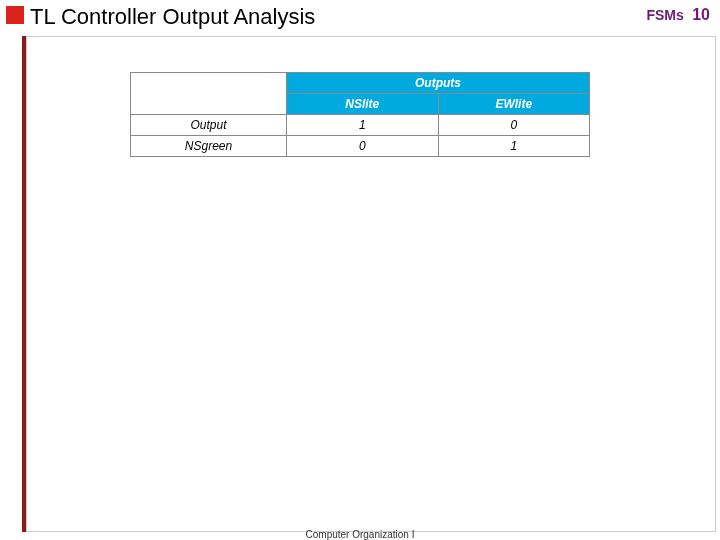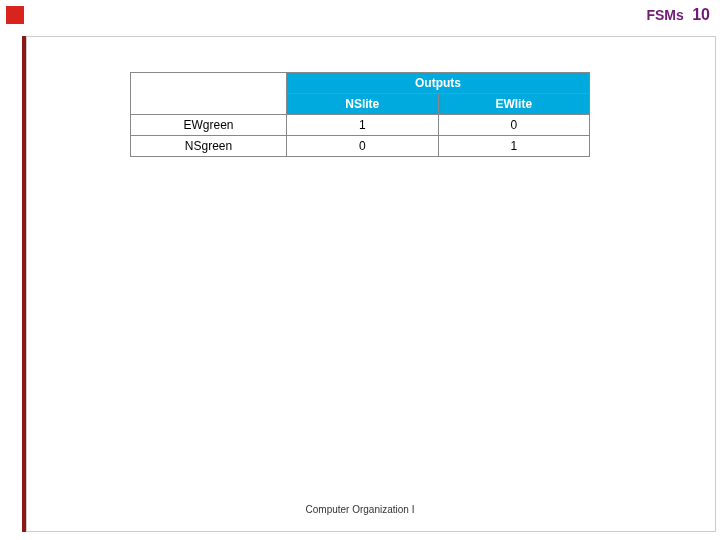--- a/index.html
+++ b/index.html
@@ -70,20 +70,21 @@
   }
   table {
     border-collapse: collapse;
     width: 100%;
     font-size: 12px;
   }
   th, td {
     border: 1px solid #888;
     text-align: center;
     padding: 3px 4px;
+    font-style: italic;
   }
   th {
     background: #00aadf;
     color: #fff;
     font-weight: bold;
   }
   .row-label {
     width: 34%;
     background: #fff;
     font-weight: normal;
@@ -105,35 +106,36 @@
   .eq-row {
     white-space: nowrap;
   }
   .overline {
     text-decoration: overline;
     display: inline-block;
     padding-top: 1px;
   }
   .footer {
     position: absolute;
-    bottom: 25px;
+    bottom: 0;
     left: 0;
     width: 100%;
     text-align: center;
     font-size: 10px;
     color: #333;
   }
 </style>
 </head>
 <body>
 
 <div class="slide">
 
   <div class="red-square"></div>
 
+  <div class="title">TL Controller Output Analysis</div>
 
   <div class="header-right">
     <span class="label">FSMs</span>
     <span>10</span>
   </div>
 
   <div class="maroon-bar"></div>
   <div class="content-frame"></div>
 
   <div class="table-wrap">
@@ -141,21 +143,21 @@
       <tbody>
           <tr>
         <th rowspan="2" class="row-label" style="background:#fff;border-top:1px solid #888;border-left:1px solid #888;"></th>
         <th colspan="2">Outputs</th>
       </tr>
       <tr>
         <th class="outcol">NSlite</th>
         <th class="outcol">EWlite</th>
       </tr>
       <tr>
-        <td class="row-label">EWgreen</td>
+        <td class="row-label">Output</td>
         <td>1</td>
         <td>0</td>
       </tr>
       <tr>
         <td class="row-label">NSgreen</td>
         <td>0</td>
         <td>1</td>
       </tr>
     </tbody>
       </table>

